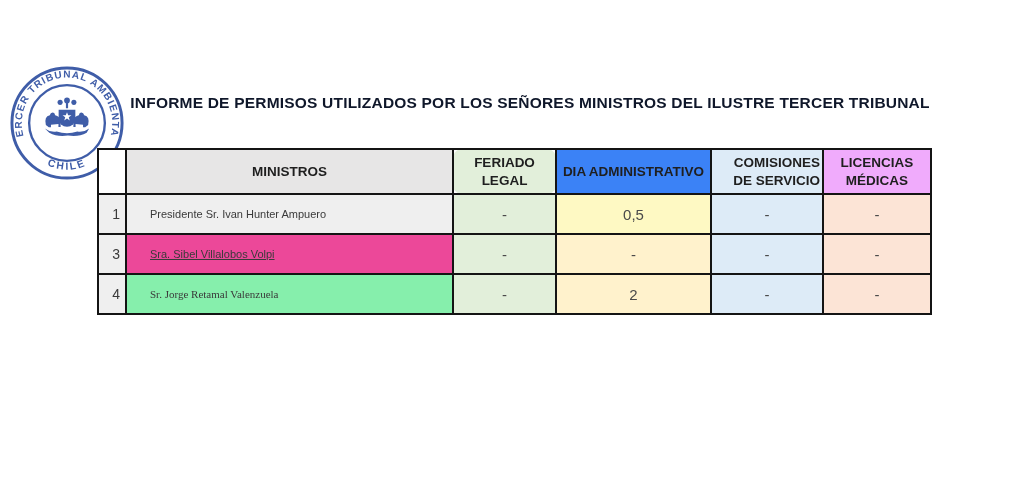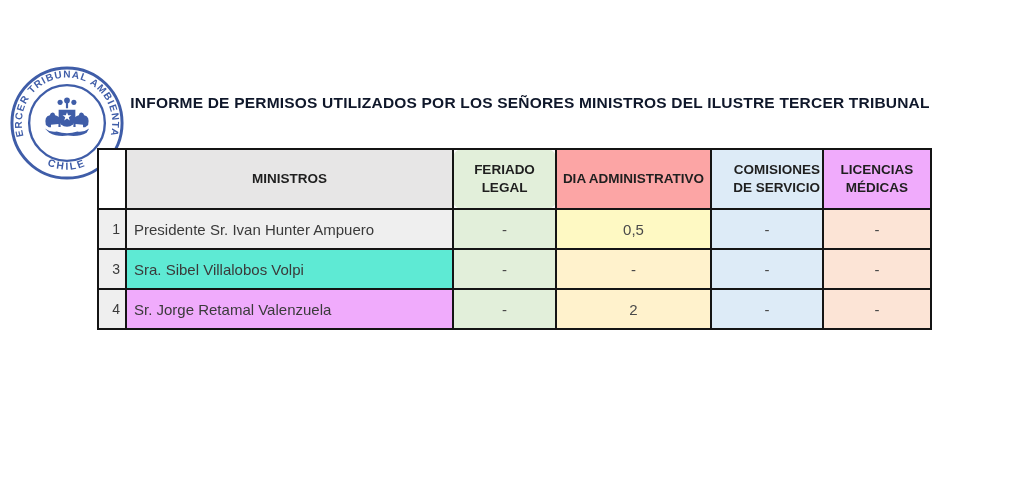--- a/index.html
+++ b/index.html
@@ -40,21 +40,21 @@
     table-layout: fixed;
   }
   table.report th, table.report td {
     border: 2px solid #141414;
     overflow: hidden;
   }
   th.h-blank {
     border: none;
     background: #ffffff;
   }
-  tr.header-row { height: 60px; margin-left: 40px; }
+  tr.header-row { height: 45px; margin-left: 40px; }
   tr.data-row   { height: 40px; }
 
   th.h {
     font-size: 13.5px;
     font-weight: bold;
     color: #1f1f1f;
     text-align: center;
     vertical-align: middle;
     line-height: 1.3;
     padding: 1px 2px;
@@ -62,22 +62,22 @@
   td.c-num {
     text-align: right;
     vertical-align: middle;
     padding-right: 5px;
     font-size: 14px;
     color: #3a3a3a;
   }
   td.c-name {
     text-align: left;
     vertical-align: middle;
-    padding-left: 7px;
-    font-size: 15px;
+    padding-left: 23px;
+    font-size: 11px;
     color: #3a3a3a;
   }
   td.c-val {
     text-align: center;
     vertical-align: middle;
     font-size: 15px;
     color: #4a4a4a;
   }
 </style>
 </head>
@@ -129,43 +129,43 @@
         <col style="width:103px">
       <col style="width:155px">
         <col style="width:112px">
         <col style="width:108px">
     </colgroup>
     <tbody>
         <tr class="header-row">
       <th class="h-blank"></th>
       <th class="h" style="background: rgb(231, 230, 230);">MINISTROS</th>
       <th class="h" style="background: rgb(226, 239, 218); border-radius: 9px;">FERIADO LEGAL</th>
-      <th class="h" style="background: #fca5a5;">DIA ADMINISTRATIVO</th>
+      <th class="h" style="background: #3b82f6;">DIA ADMINISTRATIVO</th>
       <th class="h" style="background: rgb(221, 235, 247); text-align: right;">COMISIONES DE SERVICIO</th>
       <th class="h" style="background: #f0abfc;">LICENCIAS MÉDICAS</th>
     </tr>
     <tr class="data-row">
       <td class="c-num" style="background: rgb(239, 239, 239);">1</td>
       <td class="c-name" style="background: rgb(239, 239, 239);">Presidente Sr. Ivan Hunter Ampuero</td>
       <td class="c-val" style="background: rgb(226, 239, 218);">-</td>
       <td class="c-val" style="background: #fef9c3;">0,5</td>
       <td class="c-val" style="background: rgb(221, 235, 247);">-</td>
       <td class="c-val" style="background: rgb(252, 228, 214);">-</td>
     </tr>
     <tr class="data-row">
       <td class="c-num" style="background: rgb(239, 239, 239);">3</td>
-      <td class="c-name" style="background: #5eead4;">Sra. Sibel Villalobos Volpi</td>
+      <td class="c-name" style="background: #ec4899; text-decoration: underline;">Sra. Sibel Villalobos Volpi</td>
       <td class="c-val" style="background: rgb(226, 239, 218);">-</td>
       <td class="c-val" style="background: rgb(255, 242, 204);">-</td>
       <td class="c-val" style="background: rgb(221, 235, 247);">-</td>
       <td class="c-val" style="background: rgb(252, 228, 214);">-</td>
     </tr>
     <tr class="data-row">
       <td class="c-num" style="background: rgb(239, 239, 239);">4</td>
-      <td class="c-name" style="background: #f0abfc;">Sr. Jorge Retamal Valenzuela</td>
+      <td class="c-name" style="background: #86efac; font-family: Liberation Serif, serif;">Sr. Jorge Retamal Valenzuela</td>
       <td class="c-val" style="background: rgb(226, 239, 218);">-</td>
       <td class="c-val" style="background: rgb(255, 242, 204);">2</td>
       <td class="c-val" style="background: rgb(221, 235, 247);">-</td>
       <td class="c-val" style="background: rgb(252, 228, 214);">-</td>
     </tr>
   </tbody>
     </table>
 
 </div>
 

